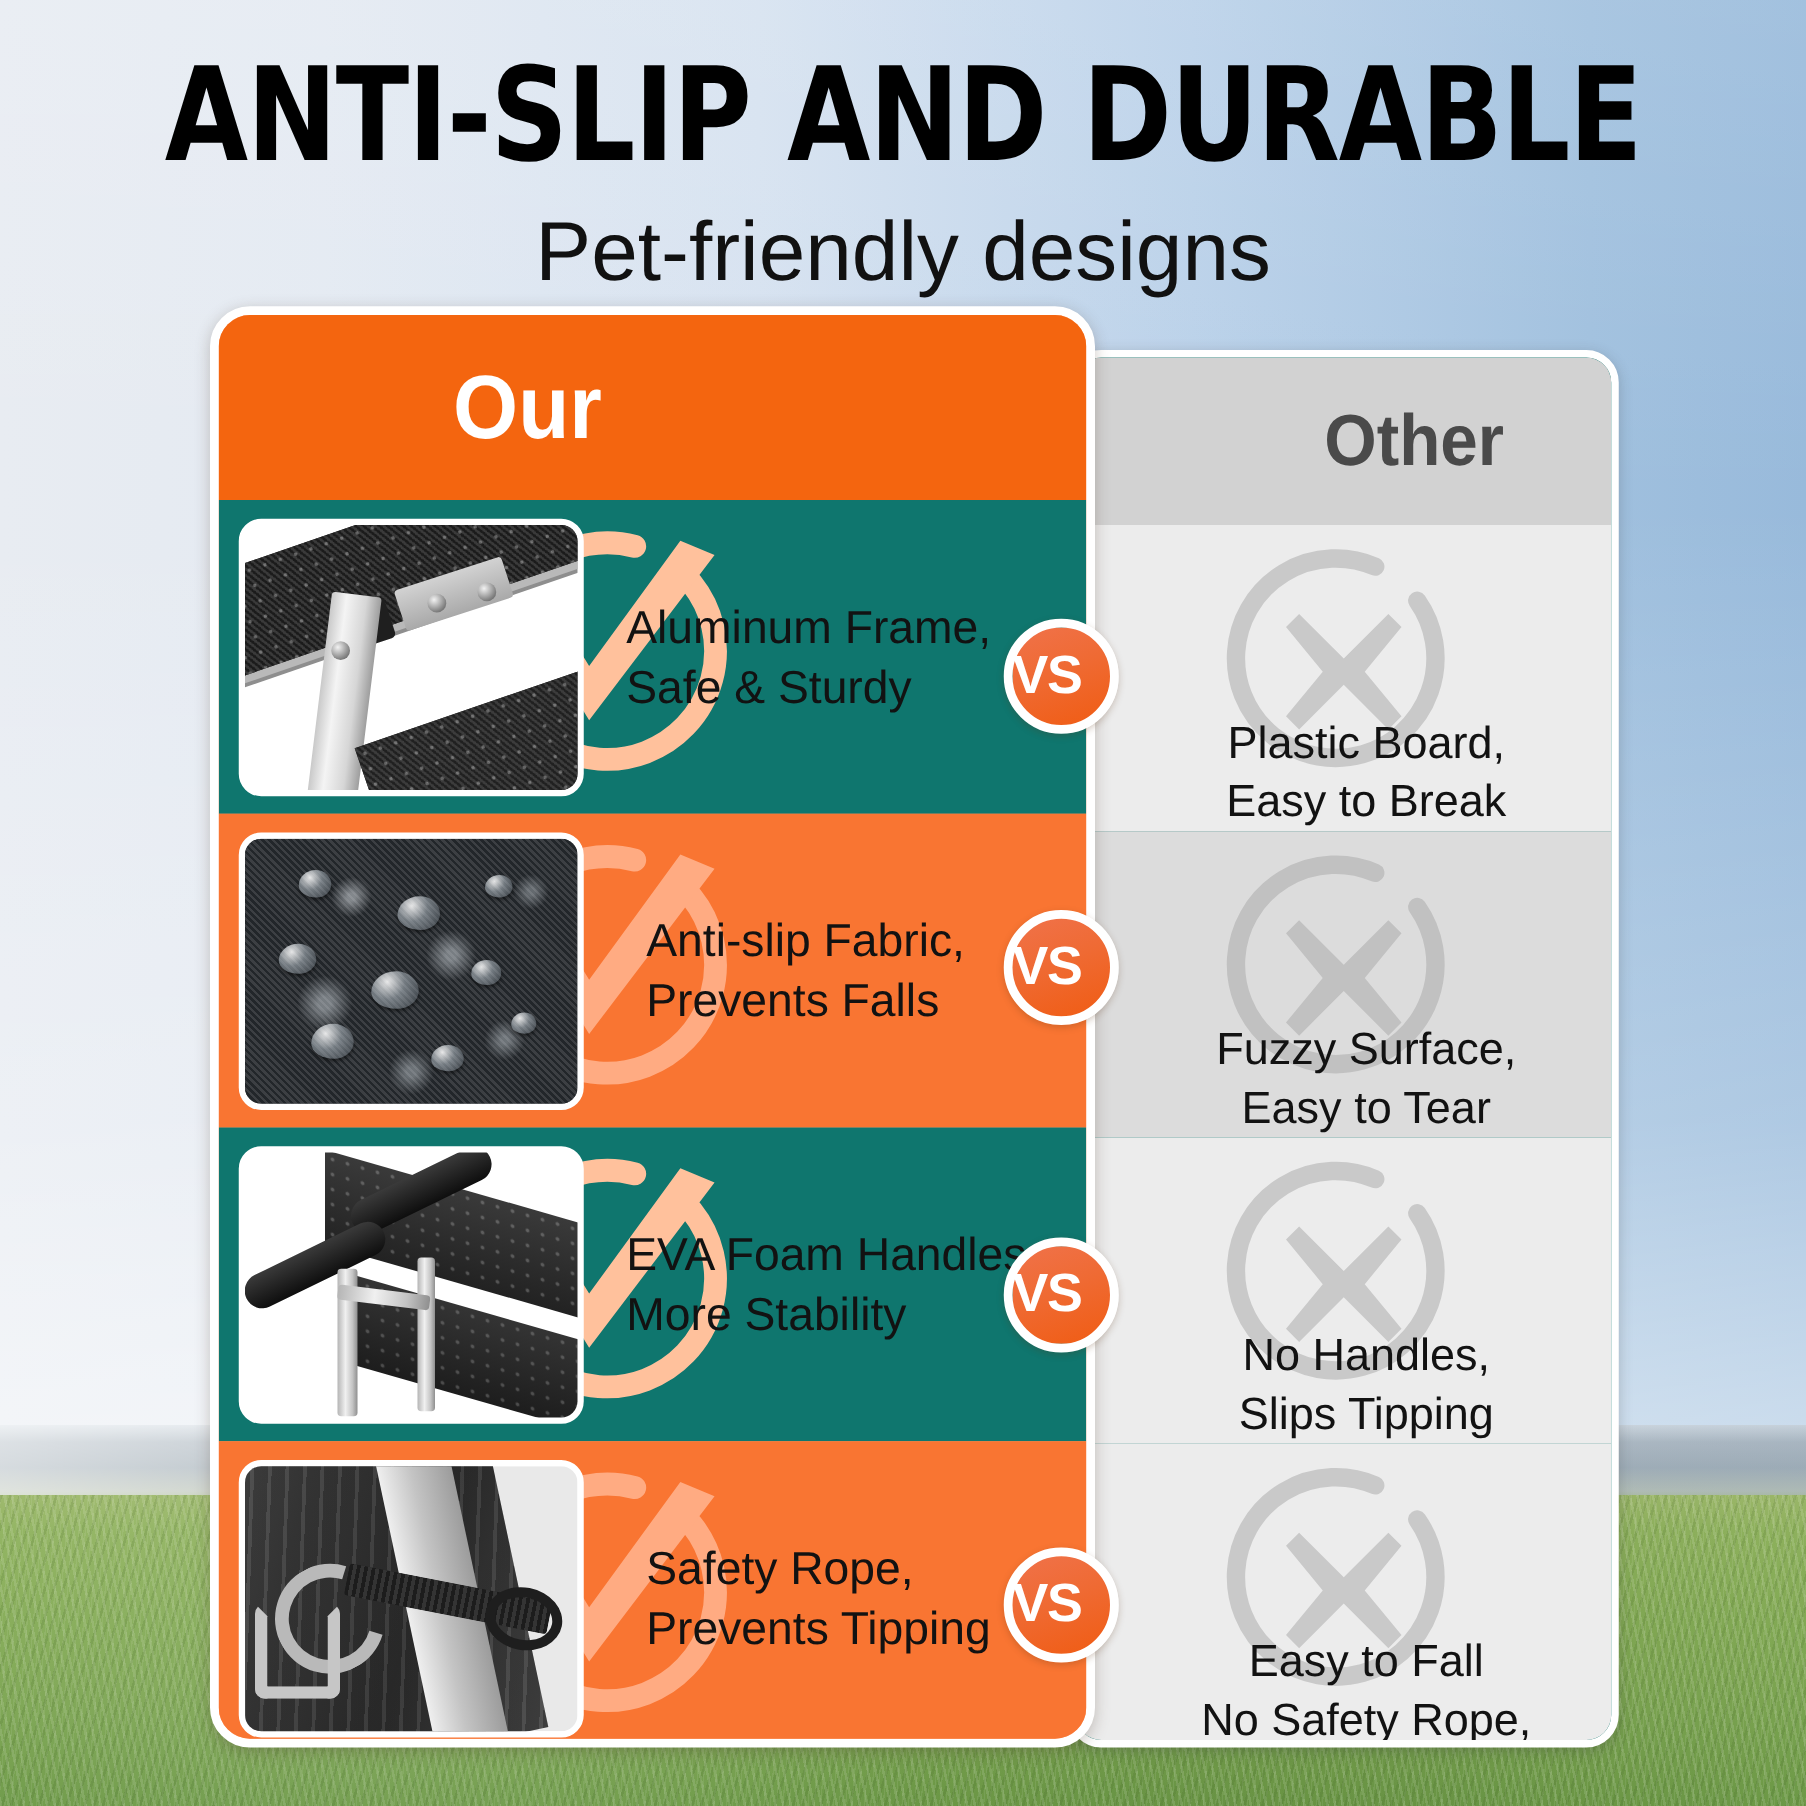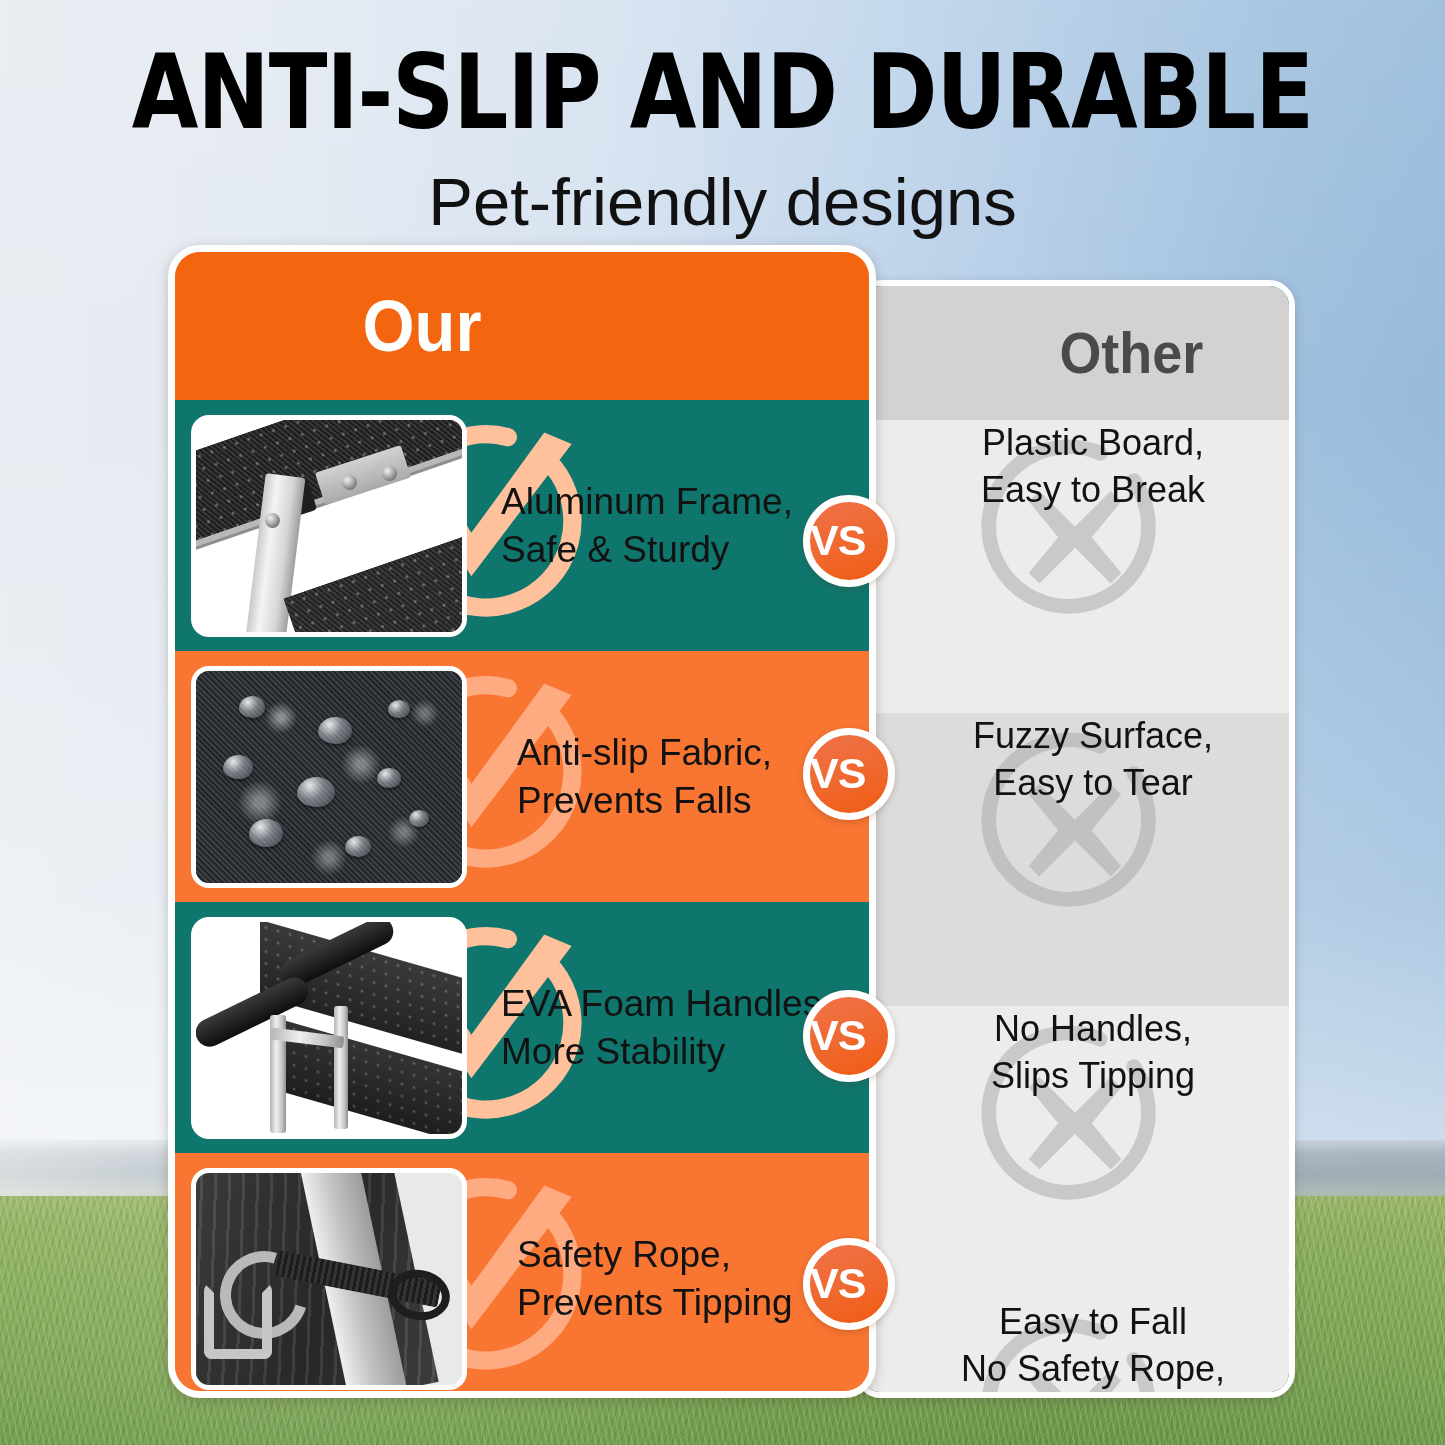--- a/index.html
+++ b/index.html
@@ -204,23 +204,23 @@
     line-height: 1.28;
     color: #121212;
     font-weight: 400;
     max-width: 330px;
   }
 
   
   .row-other {
     position: relative;
     display: flex;
-    align-items: flex-start;
+    align-items: flex-end;
     justify-content: center;
-    height: 293px;
+    height: 245px;
     box-sizing: border-box;
   }
   .row-other.tone-light { background: #ececec; }
   .row-other.tone-dark  { background: #dcdcdc; }
   .row-other-text {
     position: relative;
     z-index: 3;
     font-size: 36px;
     line-height: 1.3;
     color: #121212;

